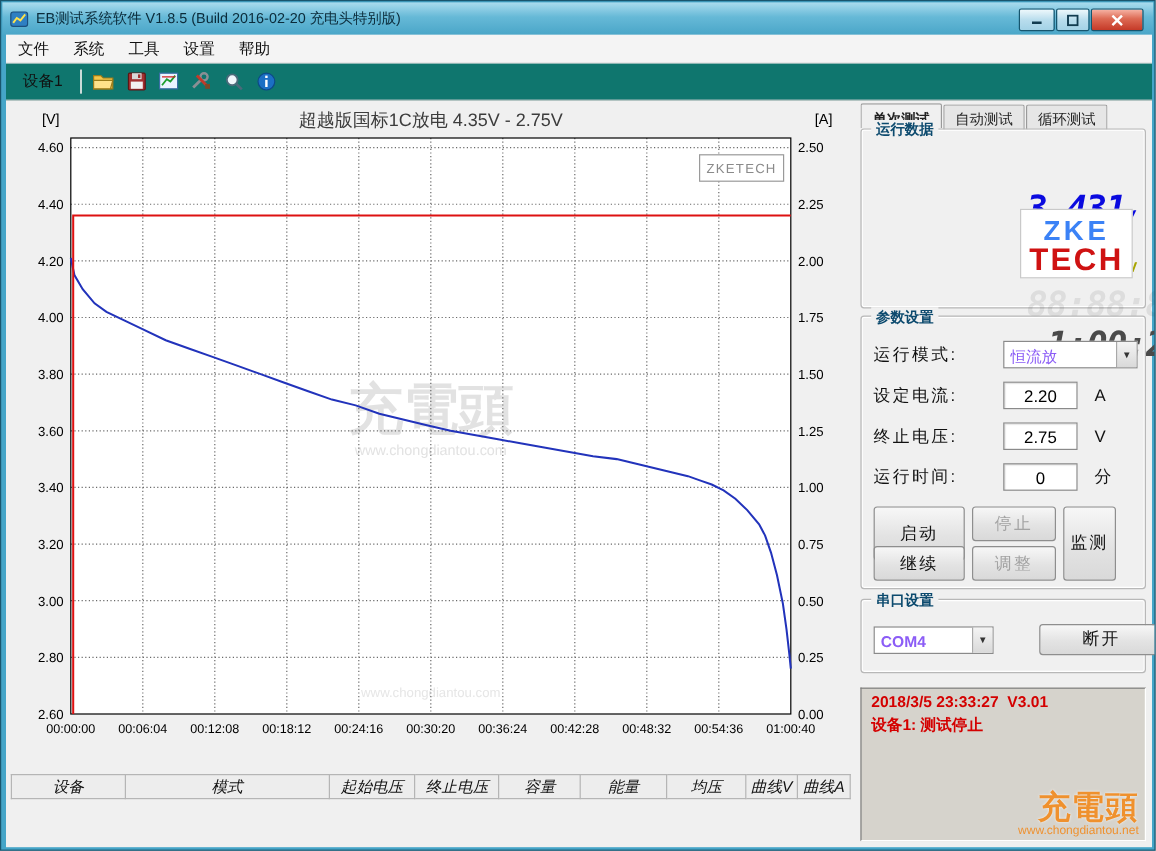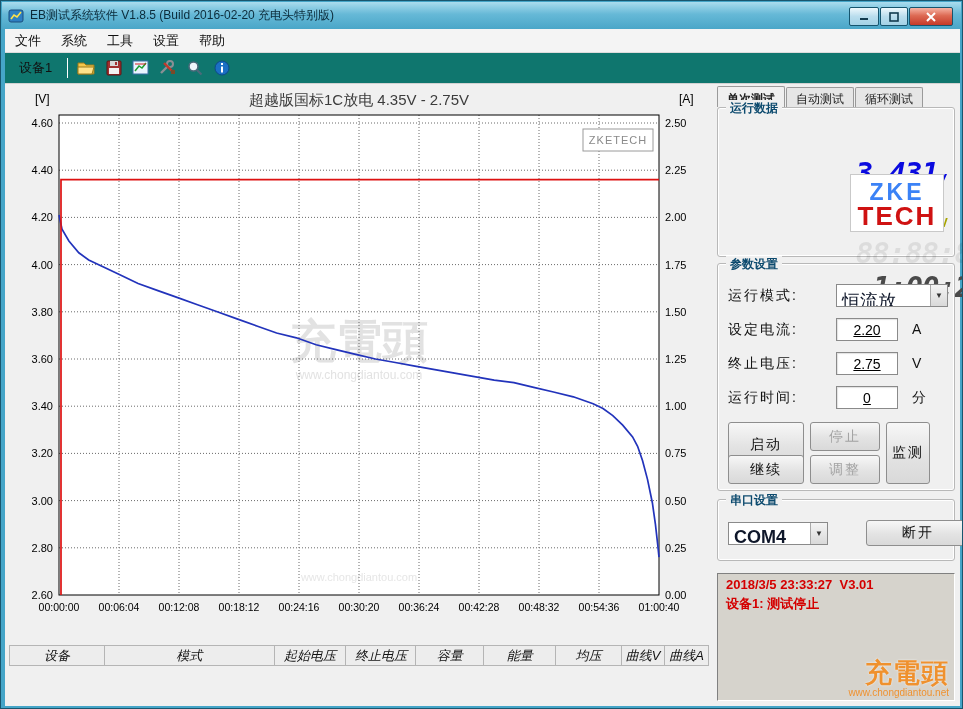--- a/index.html
+++ b/index.html
@@ -59,25 +59,25 @@
   .lcd-val{ position:relative; }
 
   .zke-logo{ position:absolute; left:132px; top:66px; width:94px; height:58px;
     background:#fff; border:1px solid #c9c9c9; text-align:center; padding-top:4px; }
   .zke-logo .l1{ font-size:23px; font-weight:bold; color:#3b82f6; letter-spacing:3px; display:block; line-height:26px;}
   .zke-logo .l2{ font-size:26px; font-weight:bold; color:#cf1212; letter-spacing:2px; display:block; line-height:22px;}
 
   .param-row{ position:absolute; left:0; width:100%; height:24px; }
   .param-label{ position:absolute; left:10px; top:3px; font-size:14px; letter-spacing:2px; color:#111; }
   .param-input{ position:absolute; left:118px; top:0; width:62px; height:23px; text-align:center;
-    font-size:14px; border:1px solid #8a8a8a; background:#fff; box-shadow:inset 1px 1px 1px rgba(0,0,0,0.12);text-decoration:underline; }
+    font-size:14px; border:1px solid #8a8a8a; background:#fff; box-shadow:inset 1px 1px 1px rgba(0,0,0,0.12); }
   .param-unit{ position:absolute; left:194px; top:3px; font-size:14px; color:#111; }
 
   .combo{ position:absolute; height:23px; border:1px solid #8a8a8a; background:#fff; display:flex; }
-  .combo .combo-text{ flex:1; font-size:18px; padding:4px 0 0 5px; color:#0f172a; white-space:nowrap; overflow:hidden;}
+  .combo .combo-text{ flex:1; font-size:13px; padding:4px 0 0 5px; color:#8b5cf6; white-space:nowrap; overflow:hidden;}
   .combo .combo-arrow{ width:17px; background:linear-gradient(#f4f4f4,#d9d9d9); border-left:1px solid #a9a9a9;
     display:flex; align-items:center; justify-content:center; font-size:8px; color:#333; }
 
   .btn{ position:absolute; font-size:14px; color:#111; letter-spacing:2px;
     background:linear-gradient(#f7f7f7,#e3e3e3 55%,#d9d9d9); border:1px solid #8e8e8e;
     border-radius:3px; display:flex; align-items:center; justify-content:center; }
   .btn.disabled{ color:#a3a3a3; }
 
   .status-panel{ position:absolute; left:712px; top:544px; width:238px; height:128px;
     background:#d6d3cc; border:1px solid; border-color:#808080 #ffffff #ffffff #808080; overflow:hidden; }

